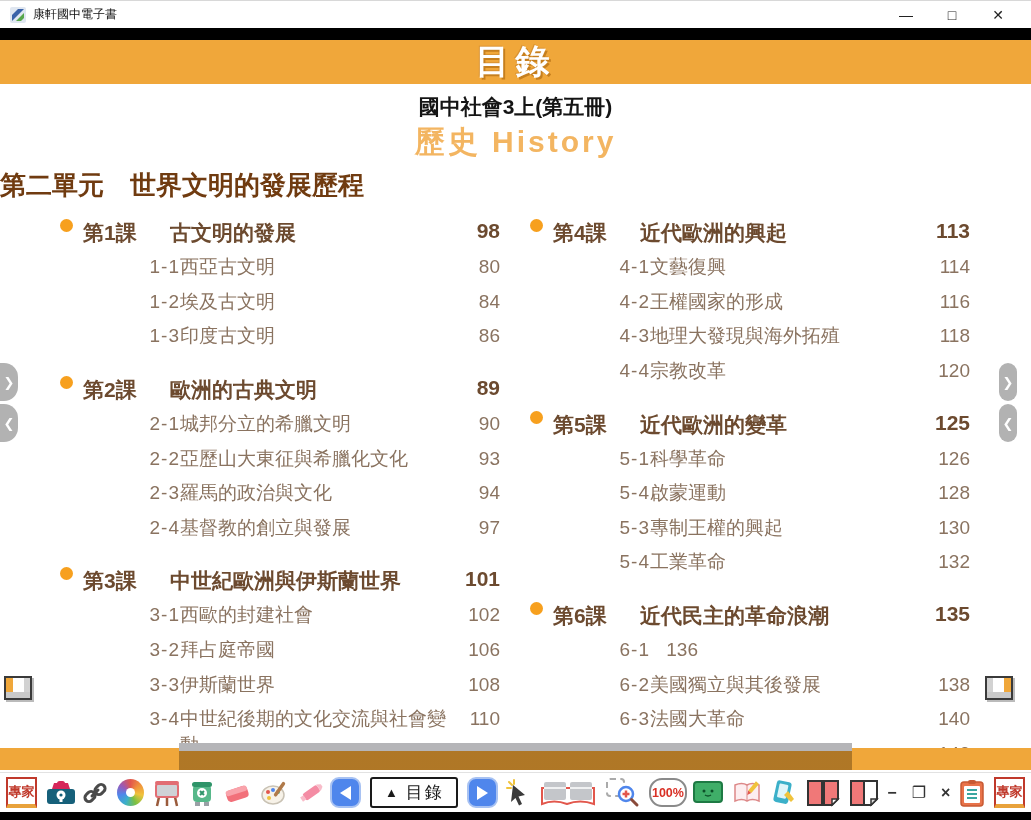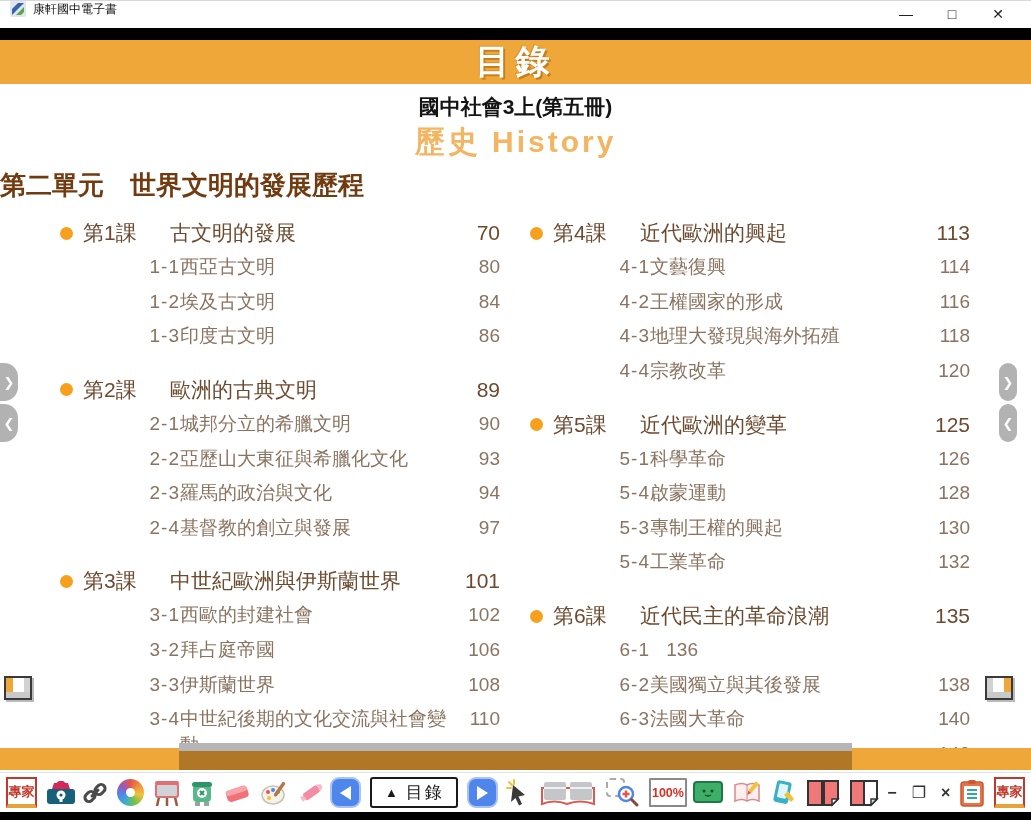--- a/index.html
+++ b/index.html
@@ -1,21 +1,21 @@
 <!DOCTYPE html>
 <html><head>
 <meta charset="utf-8">
 <style>
   * { margin:0; padding:0; box-sizing:border-box; }
   html,body { width:1031px; height:820px; overflow:hidden; }
   body { position:relative; background:#fff; font-family:"Liberation Sans","DejaVu Sans",sans-serif; }
 
   
   .titlebar { position:absolute; top:0; left:0; width:100%; height:28px; background:#fff;
-    display:flex; align-items:flex-start; padding:0 10px; border-top:1px solid #d8d8d8; }
+    display:flex; align-items:center; padding:0 10px; border-top:1px solid #d8d8d8; }
   .app-icon { width:16px; height:16px; margin-right:7px; flex:0 0 auto; }
   .titlebar-title { font-size:12px; color:#111; }
   .titlebar-controls { margin-left:auto; display:flex; align-items:center; }
   .tb-ctrl { width:46px; height:26px; display:flex; align-items:center; justify-content:center;
     font-size:14px; color:#222; cursor:default; }
 
   .black-strip-top { position:absolute; top:28px; left:0; width:100%; height:12px; background:#000; }
   .black-strip-bottom { position:absolute; top:812px; left:0; width:100%; height:8px; background:#000; }
 
   
@@ -26,21 +26,21 @@
 
   
   .content { position:absolute; top:84px; left:0; width:100%; height:660px; background:#fff; }
   .book-title { text-align:center; margin-top:9px; font-size:21px; font-weight:bold; color:#141414; }
   .subject-title { text-align:center; font-size:30px; font-weight:bold; color:#F3B561; letter-spacing:3px; margin-top:1px; }
   .unit-title { text-align:left; font-size:26px; font-weight:bold; color:#703B10; margin-top:5px; }
 
   .toc { display:flex; padding:16px 31px 0 60px; gap:30px; }
   .toc-col { width:440px; flex:0 0 440px; }
   .lesson { margin-bottom:27px; }
-  .lesson-header { display:flex; align-items:center; color:#6C4A2F; font-weight:normal; font-size:21px; margin-bottom:7px; }
+  .lesson-header { display:flex; color:#6C4A2F; font-weight:bold; font-size:21px; margin-bottom:7px; }
   .bullet { width:13px; height:13px; border-radius:50%; background:#F7A01E; margin-right:10px; flex:0 0 auto; }
   .lesson-label { width:87px; flex:0 0 87px; }
   .lesson-title { flex:1; }
   .lesson-page { width:48px; flex:0 0 48px; text-align:right; }
   .section-row { display:flex; align-items:flex-start; color:#8A7360; font-size:19px;
     margin-left:53px; margin-bottom:9px; line-height:1.35; }
   .section-num { width:67px; flex:0 0 67px; letter-spacing:1px;text-align:right; }
   .section-title { flex:1; }
   .section-page { width:48px; flex:0 0 48px; text-align:right; }
 
@@ -84,21 +84,21 @@
   .tri { width:0; height:0; }
   .tri.left { border-top:7px solid transparent; border-bottom:7px solid transparent; border-right:11px solid #fff; }
   .tri.right { border-top:7px solid transparent; border-bottom:7px solid transparent; border-left:11px solid #fff; }
   .page-selector { width:88px; height:31px; background:#fff; border:2px solid #1a1a1a; border-radius:3px;
     display:flex; align-items:center; justify-content:center; gap:8px; }
   .page-selector .arrow { font-size:13px; color:#1a1a1a; }
   .page-selector .label { font-size:17px; color:#1a1a1a; letter-spacing:2px; }
   .zoom-area { position:relative; width:34px; height:31px; }
   .zoom-area .dash { position:absolute; left:0; top:1px; width:19px; height:19px; border:2px dashed #aaa; border-radius:4px; }
   .zoom-area svg { position:absolute; right:0; bottom:0; }
-  .zoom-level { width:38px; height:29px; border:2px solid #8a8a8a; border-radius:1px; background:#fff;
+  .zoom-level { width:38px; height:29px; border:2px solid #8a8a8a; border-radius:13px; background:#fff;
     color:#D93025; font-weight:bold; font-size:12.5px; display:flex; align-items:center; justify-content:center; }
   .win-glyph { font-size:16px; color:#333; font-weight:bold; padding:0 3px; cursor:pointer; }
 </style>
 </head>
 <body>
 
 <div class="titlebar">
   <svg class="app-icon" viewBox="0 0 16 16">
     <rect width="16" height="16" rx="2" fill="#dfe6f0"></rect>
     <path d="M2 14 L14 2 H8 L2 8z" fill="#3a62a8"></path>
@@ -124,21 +124,21 @@
   <div class="unit-title">第二單元　世界文明的發展歷程</div>
 
   <div class="toc">
 
     <div class="toc-col">
       <section class="lesson">
         <div class="lesson-header">
           <span class="bullet"></span>
           <span class="lesson-label">第1課</span>
           <span class="lesson-title">古文明的發展</span>
-          <span class="lesson-page">70</span>
+          <span class="lesson-page">98</span>
         </div>
         <div class="section-row">
           <span class="section-num">1-1</span>
           <span class="section-title">西亞古文明</span>
           <span class="section-page">80</span>
         </div>
         <div class="section-row">
           <span class="section-num">1-2</span>
           <span class="section-title">埃及古文明</span>
           <span class="section-page">84</span>

